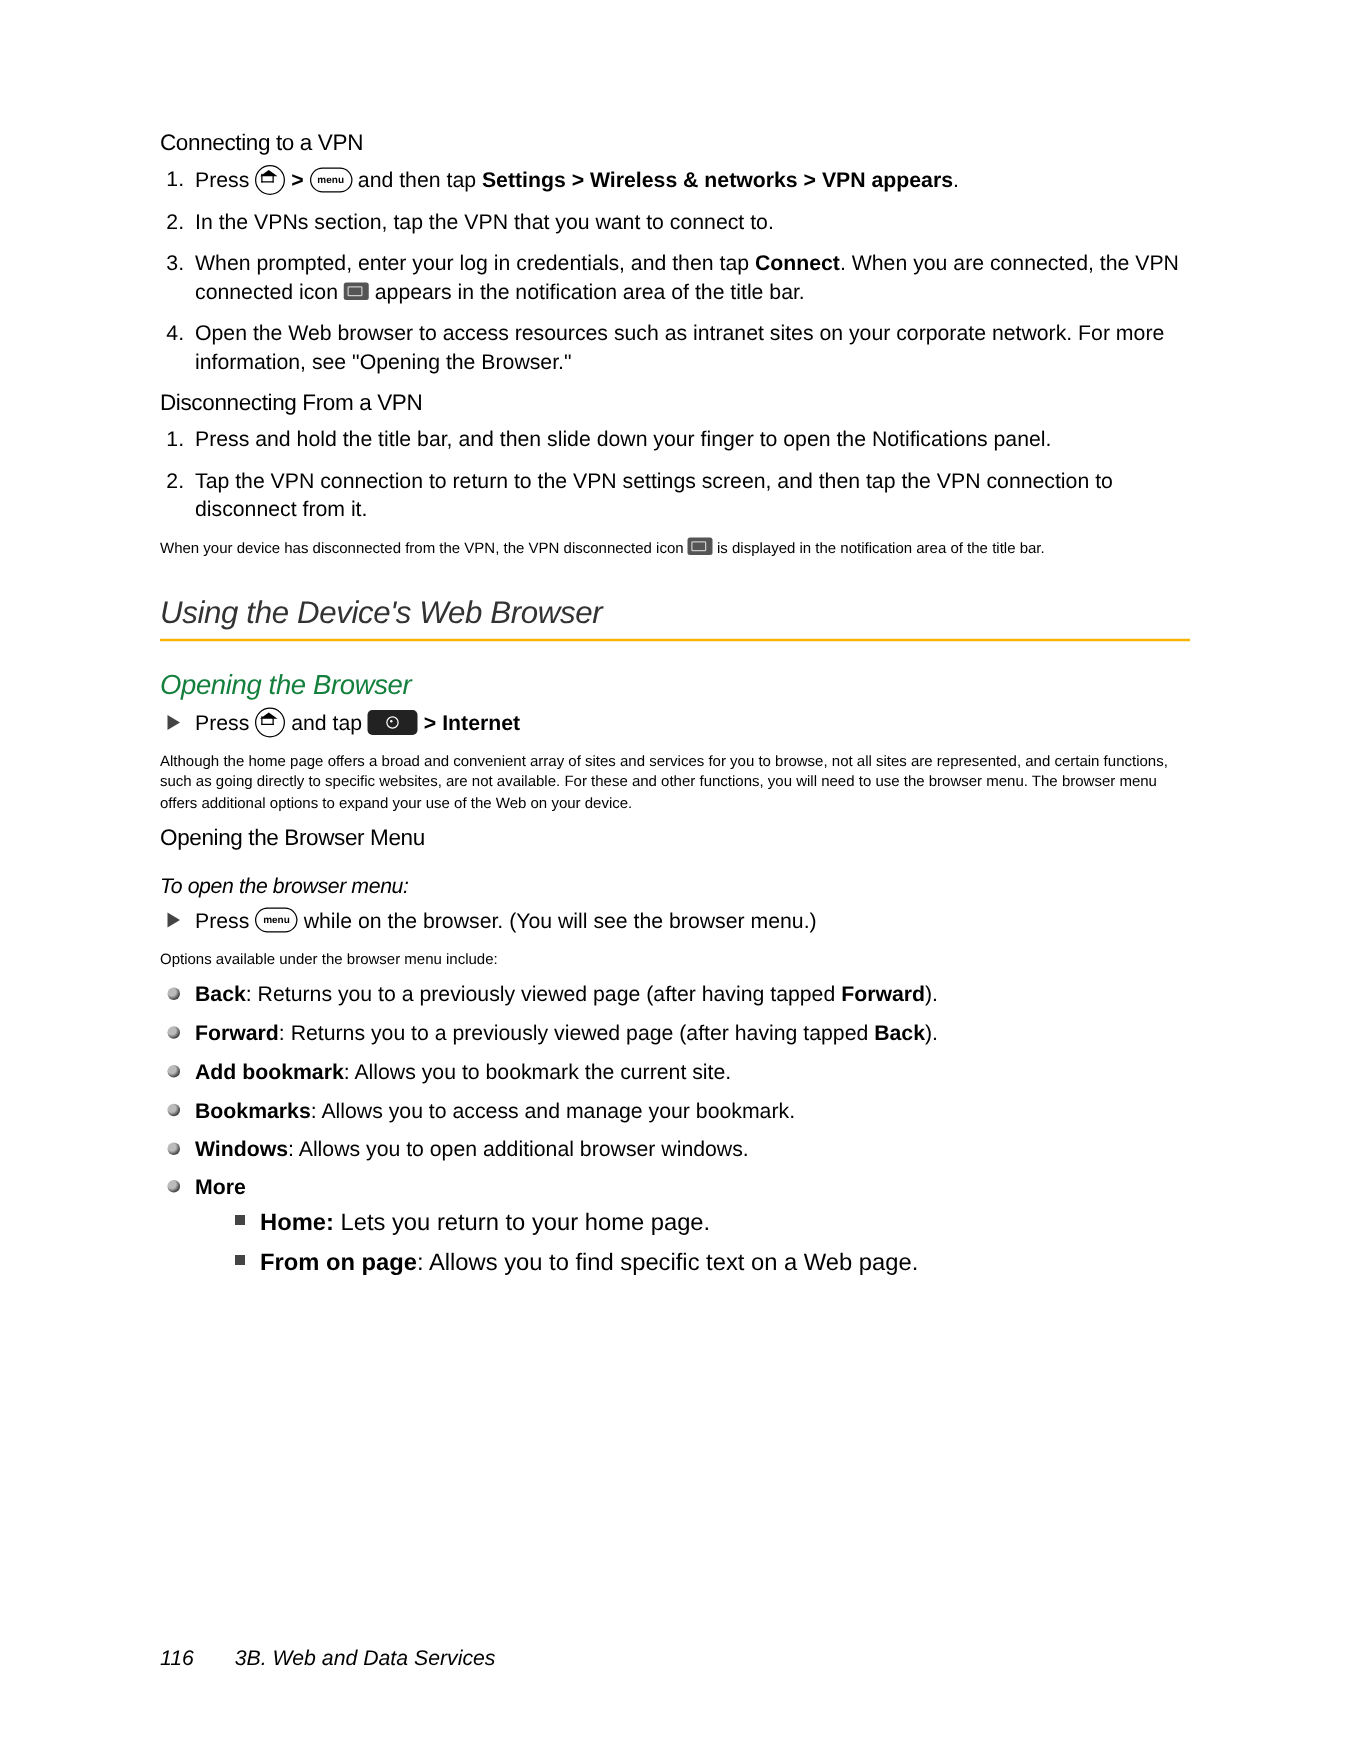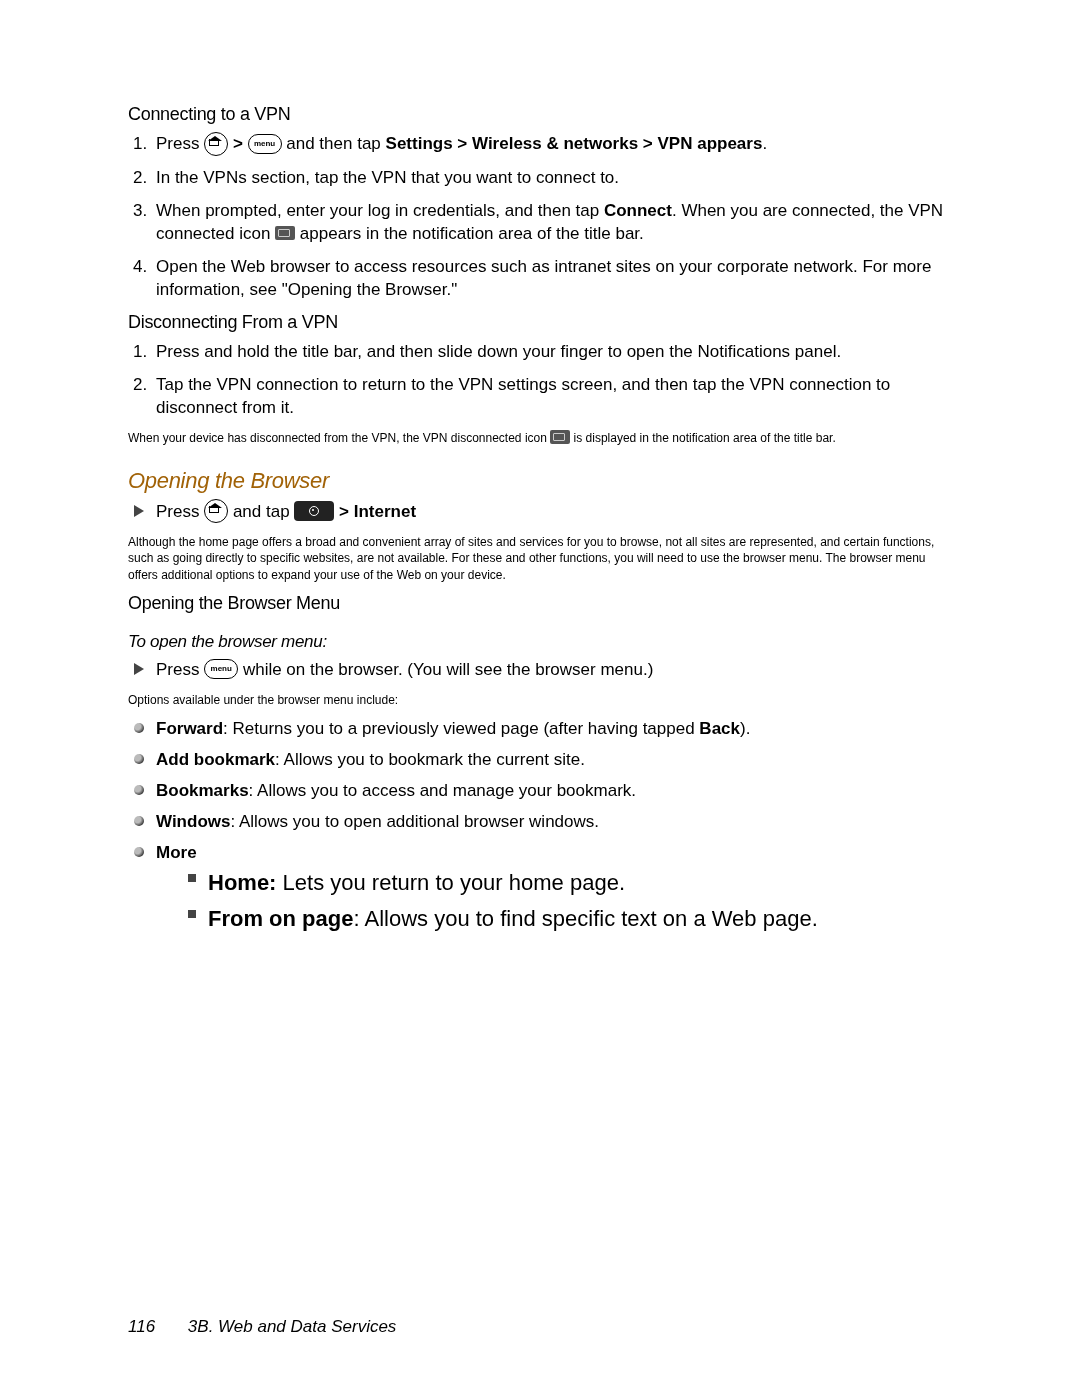--- a/index.html
+++ b/index.html
@@ -29,21 +29,21 @@
     color: #333;
     margin: 30px 0 0 0;
     padding-bottom: 6px;
     border-bottom: 2px solid #f7b500;
     letter-spacing: -0.3px;
   }
   .h2 {
     font-size: 22px;
     font-style: italic;
     font-weight: 400;
-    color: #a16207;
+    color: #15803d;
     margin: 22px 0 6px 0;
     letter-spacing: -0.3px;
   }
   .h5 {
     font-size: 17px;
     font-style: italic;
     font-weight: 400;
     margin: 18px 0 6px 0;
     letter-spacing: -0.3px;
   }
@@ -98,21 +98,21 @@
     width: 10px; height: 10px;
     border-radius: 50%;
     background: radial-gradient(circle at 35% 35%, #bbb 0 35%, #444 70%);
   }
   ul.square {
     list-style: none;
     margin: 4px 0 0 30px;
     padding: 0;
   }
   ul.square > li {
-    font-size: 22px;
+    font-size: 19px;
     line-height: 1.35;
     margin: 4px 0 6px 0;
     padding-left: 22px;
     position: relative;
   }
   ul.square > li::before {
     content: "";
     position: absolute;
     left: 2px; top: 6px;
     width: 8px; height: 8px;
@@ -223,37 +223,39 @@
 
   <div class="h4">Disconnecting From a VPN</div>
   <ol class="num">
     <li>Press and hold the title bar, and then slide down your finger to open the Notifications panel.</li>
     <li>Tap the VPN connection to return to the VPN settings screen, and then tap the VPN connection to disconnect from it.</li>
   </ol>
   <p class="body">
     <span>When your device has disconnected from the VPN, the VPN disconnected icon </span><span class="icon vpn-icon"></span><span> is displayed in the notification area of the title bar.</span>
   </p>
 
+  <div class="h1">Using the Device's Web Browser</div>
 
   <div class="h2">Opening the Browser</div>
   <div class="arrow-line">
     <span>Press </span><span class="icon home-icon"></span><span> and tap </span><span class="icon apps-icon"></span><span class="gt"> &gt; </span><b>Internet</b>
   </div>
 
   <p class="body">Although the home page offers a broad and convenient array of sites and services for you to browse, not all sites are represented, and certain functions, such as going directly to specific websites, are not available. For these and other functions, you will need to use the browser menu. The browser menu offers additional options to expand your use of the Web on your device.</p>
 
   <div class="h4">Opening the Browser Menu</div>
 
   <div class="h5">To open the browser menu:</div>
   <div class="arrow-line">
     <span>Press </span><span class="icon menu-icon">menu</span><span> while on the browser. (You will see the browser menu.)</span>
   </div>
   <p class="body">Options available under the browser menu include:</p>
 
   <ul class="dot">
+    <li><b>Back</b><span>: Returns you to a previously viewed page (after having tapped </span><b>Forward</b><span>).</span></li>
     <li><b>Forward</b><span>: Returns you to a previously viewed page (after having tapped </span><b>Back</b><span>).</span></li>
     <li><b>Add bookmark</b><span>: Allows you to bookmark the current site.</span></li>
     <li><b>Bookmarks</b><span>: Allows you to access and manage your bookmark.</span></li>
     <li><b>Windows</b><span>: Allows you to open additional browser windows.</span></li>
     <li><b>More</b>
       <ul class="square">
         <li><b>Home:</b><span> Lets you return to your home page.</span></li>
         <li><b>From on page</b><span>: Allows you to find specific text on a Web page.</span></li>
       </ul>
     </li>

